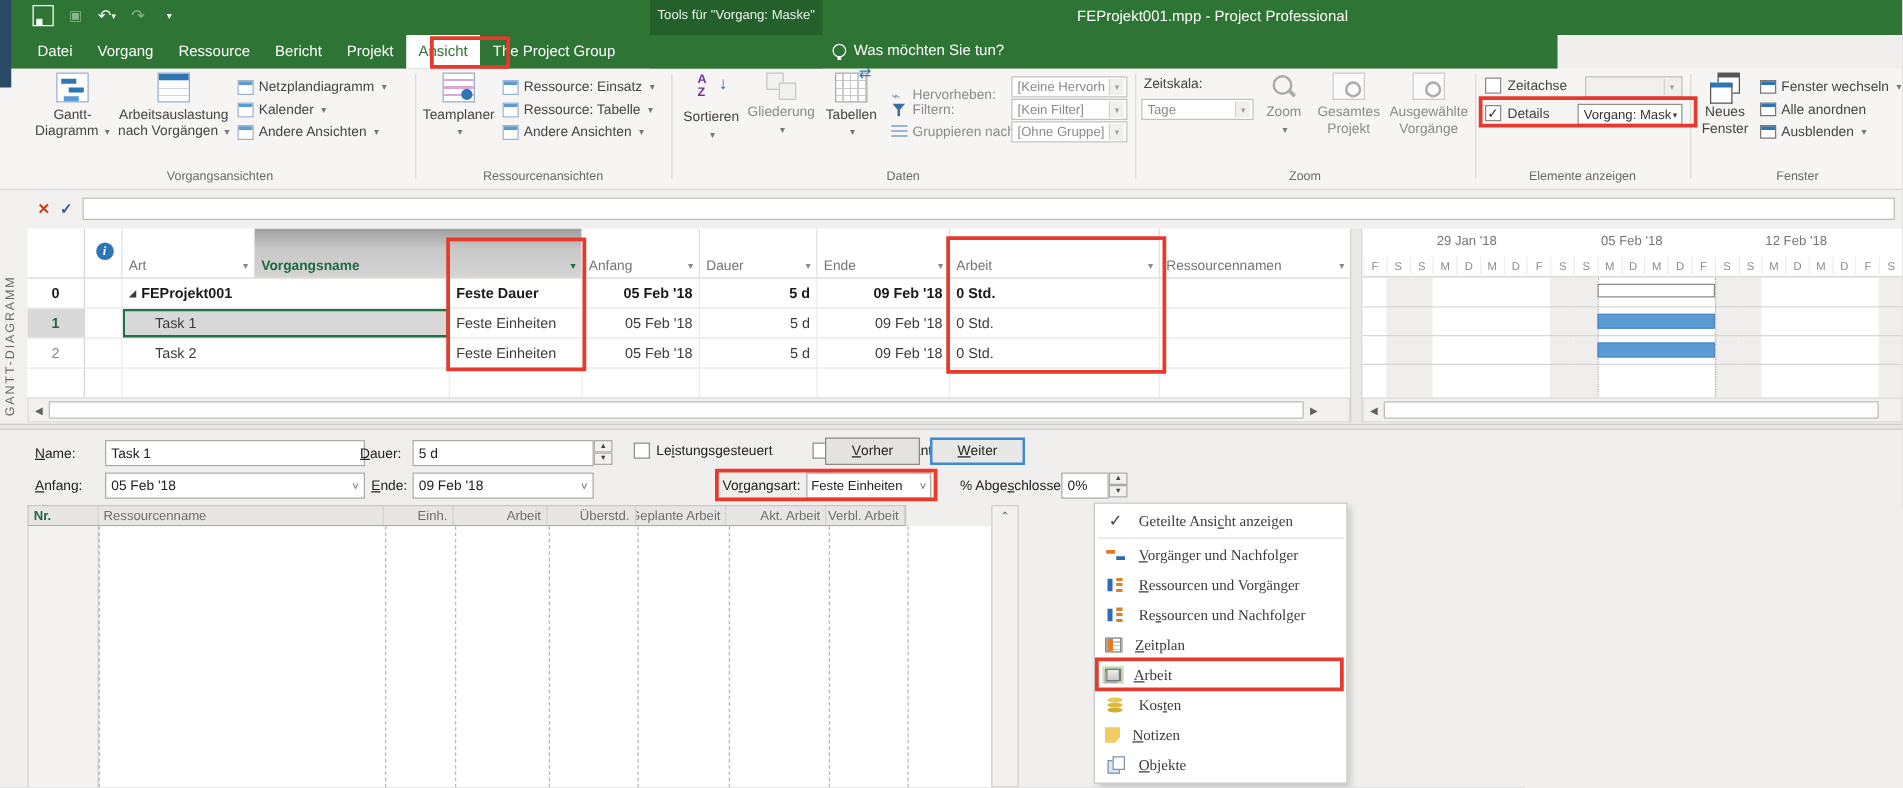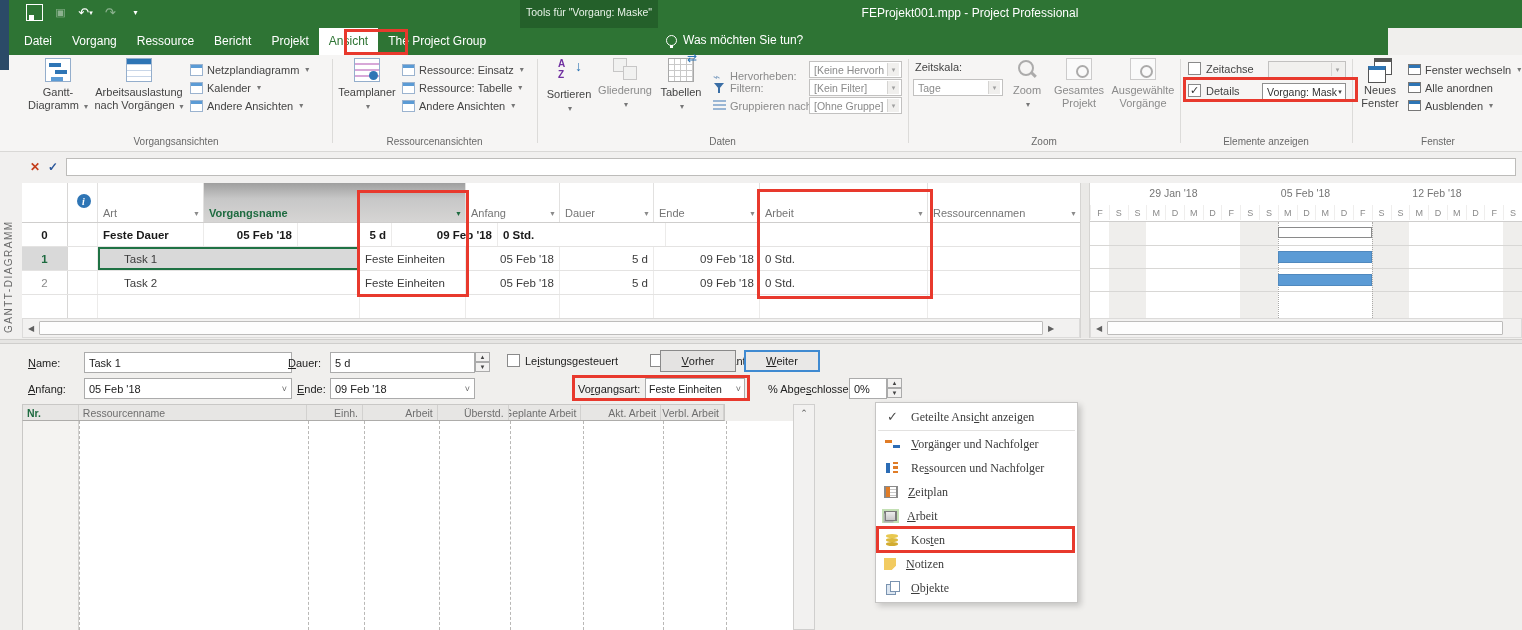--- a/index.html
+++ b/index.html
@@ -2,21 +2,21 @@
 <html><head>
 <meta charset="utf-8">
 <style>
   html,body{margin:0;padding:0;background:#d8d8d8;}
   .screen{position:relative;width:1522px;height:630px;overflow:hidden;
           background:#F0EFED;font-family:"Liberation Sans",sans-serif;font-size:11.5px;color:#3b3b3b;}
   .abs{position:absolute;}
 
   
   .titlebar{position:absolute;left:0;top:0;width:1522px;height:28px;background:#2E7434;}
-  .tabrow{position:absolute;left:0;top:28px;width:1388px;height:27px;background:#2E7434;display:flex;padding-left:14px;box-sizing:border-box;}
+  .tabrow{position:absolute;left:0;top:28px;width:1246px;height:27px;background:#2E7434;display:flex;padding-left:20px;box-sizing:border-box;}
   .edge-strip{position:absolute;left:0;top:0;width:9px;height:70px;background:#2B4A67;z-index:5;}
   .qat{position:absolute;left:26px;top:4px;display:flex;align-items:center;gap:10px;color:#fff;}
   .qat .ic{width:15px;height:15px;display:inline-flex;align-items:center;justify-content:center;font-size:13px;color:#fff;}
   .ic-save{width:12px;height:12px;border:1.5px solid #fff;position:relative;}
   .ic-save:after{content:"";position:absolute;left:2px;bottom:0;width:5px;height:5px;background:#fff;}
   .dim{opacity:.45;}
   .title-text{position:absolute;left:760px;top:6px;width:420px;text-align:center;color:#fff;font-size:12px;white-space:nowrap;}
   .ctx-block{position:absolute;left:520px;top:0;width:138px;height:55px;background:#24602A;text-align:center;}
   .ctx-label{display:block;padding-top:6px;color:#E8F2E8;font-size:10.5px;white-space:nowrap;}
   .tab{padding:0 10px;line-height:27px;color:#fff;font-size:12px;white-space:nowrap;cursor:default;}
@@ -427,20 +427,24 @@
       </div>
       <div class="th c-ress">
         <span>Ressourcennamen</span>
           <span class="arr">▼</span>
       </div>
     </div>
     <div>
         <div class="trow bold">
           <div class="td c-num">0</div>
           <div class="td c-info"></div>
+          <div class="td c-name">
+            <span class="tri"></span>
+            <span>FEProjekt001</span>
+          </div>
           <div class="td c-art">Feste Dauer</div>
           <div class="td c-anfang r">05 Feb '18</div>
           <div class="td c-dauer r">5 d</div>
           <div class="td c-ende r">09 Feb '18</div>
           <div class="td c-arbeit">0 Std.</div>
           <div class="td c-ress"></div>
         </div>
         <div class="trow">
           <div class="td c-num selnum">1</div>
           <div class="td c-info"></div>
@@ -628,20 +632,24 @@
       <div class="mitem">
         <span class="micon mi-check"></span>
         <span><span>Geteilte Ansi</span><span class="accel">c</span><span>ht anzeigen</span></span>
       </div>
       <div class="msep"></div>
       <div class="mitem">
         <span class="micon mi-links"></span>
         <span><span></span><span class="accel">V</span><span>orgänger und Nachfolger</span></span>
       </div>
       <div class="mitem">
+        <span class="micon mi-resv"></span>
+        <span><span></span><span class="accel">R</span><span>essourcen und Vorgänger</span></span>
+      </div>
+      <div class="mitem">
         <span class="micon mi-resn"></span>
         <span><span>Re</span><span class="accel">s</span><span>sourcen und Nachfolger</span></span>
       </div>
       <div class="mitem">
         <span class="micon mi-plan">
           <span class="mi-plan"></span>
         </span>
         <span><span></span><span class="accel">Z</span><span>eitplan</span></span>
       </div>
       <div class="mitem">

